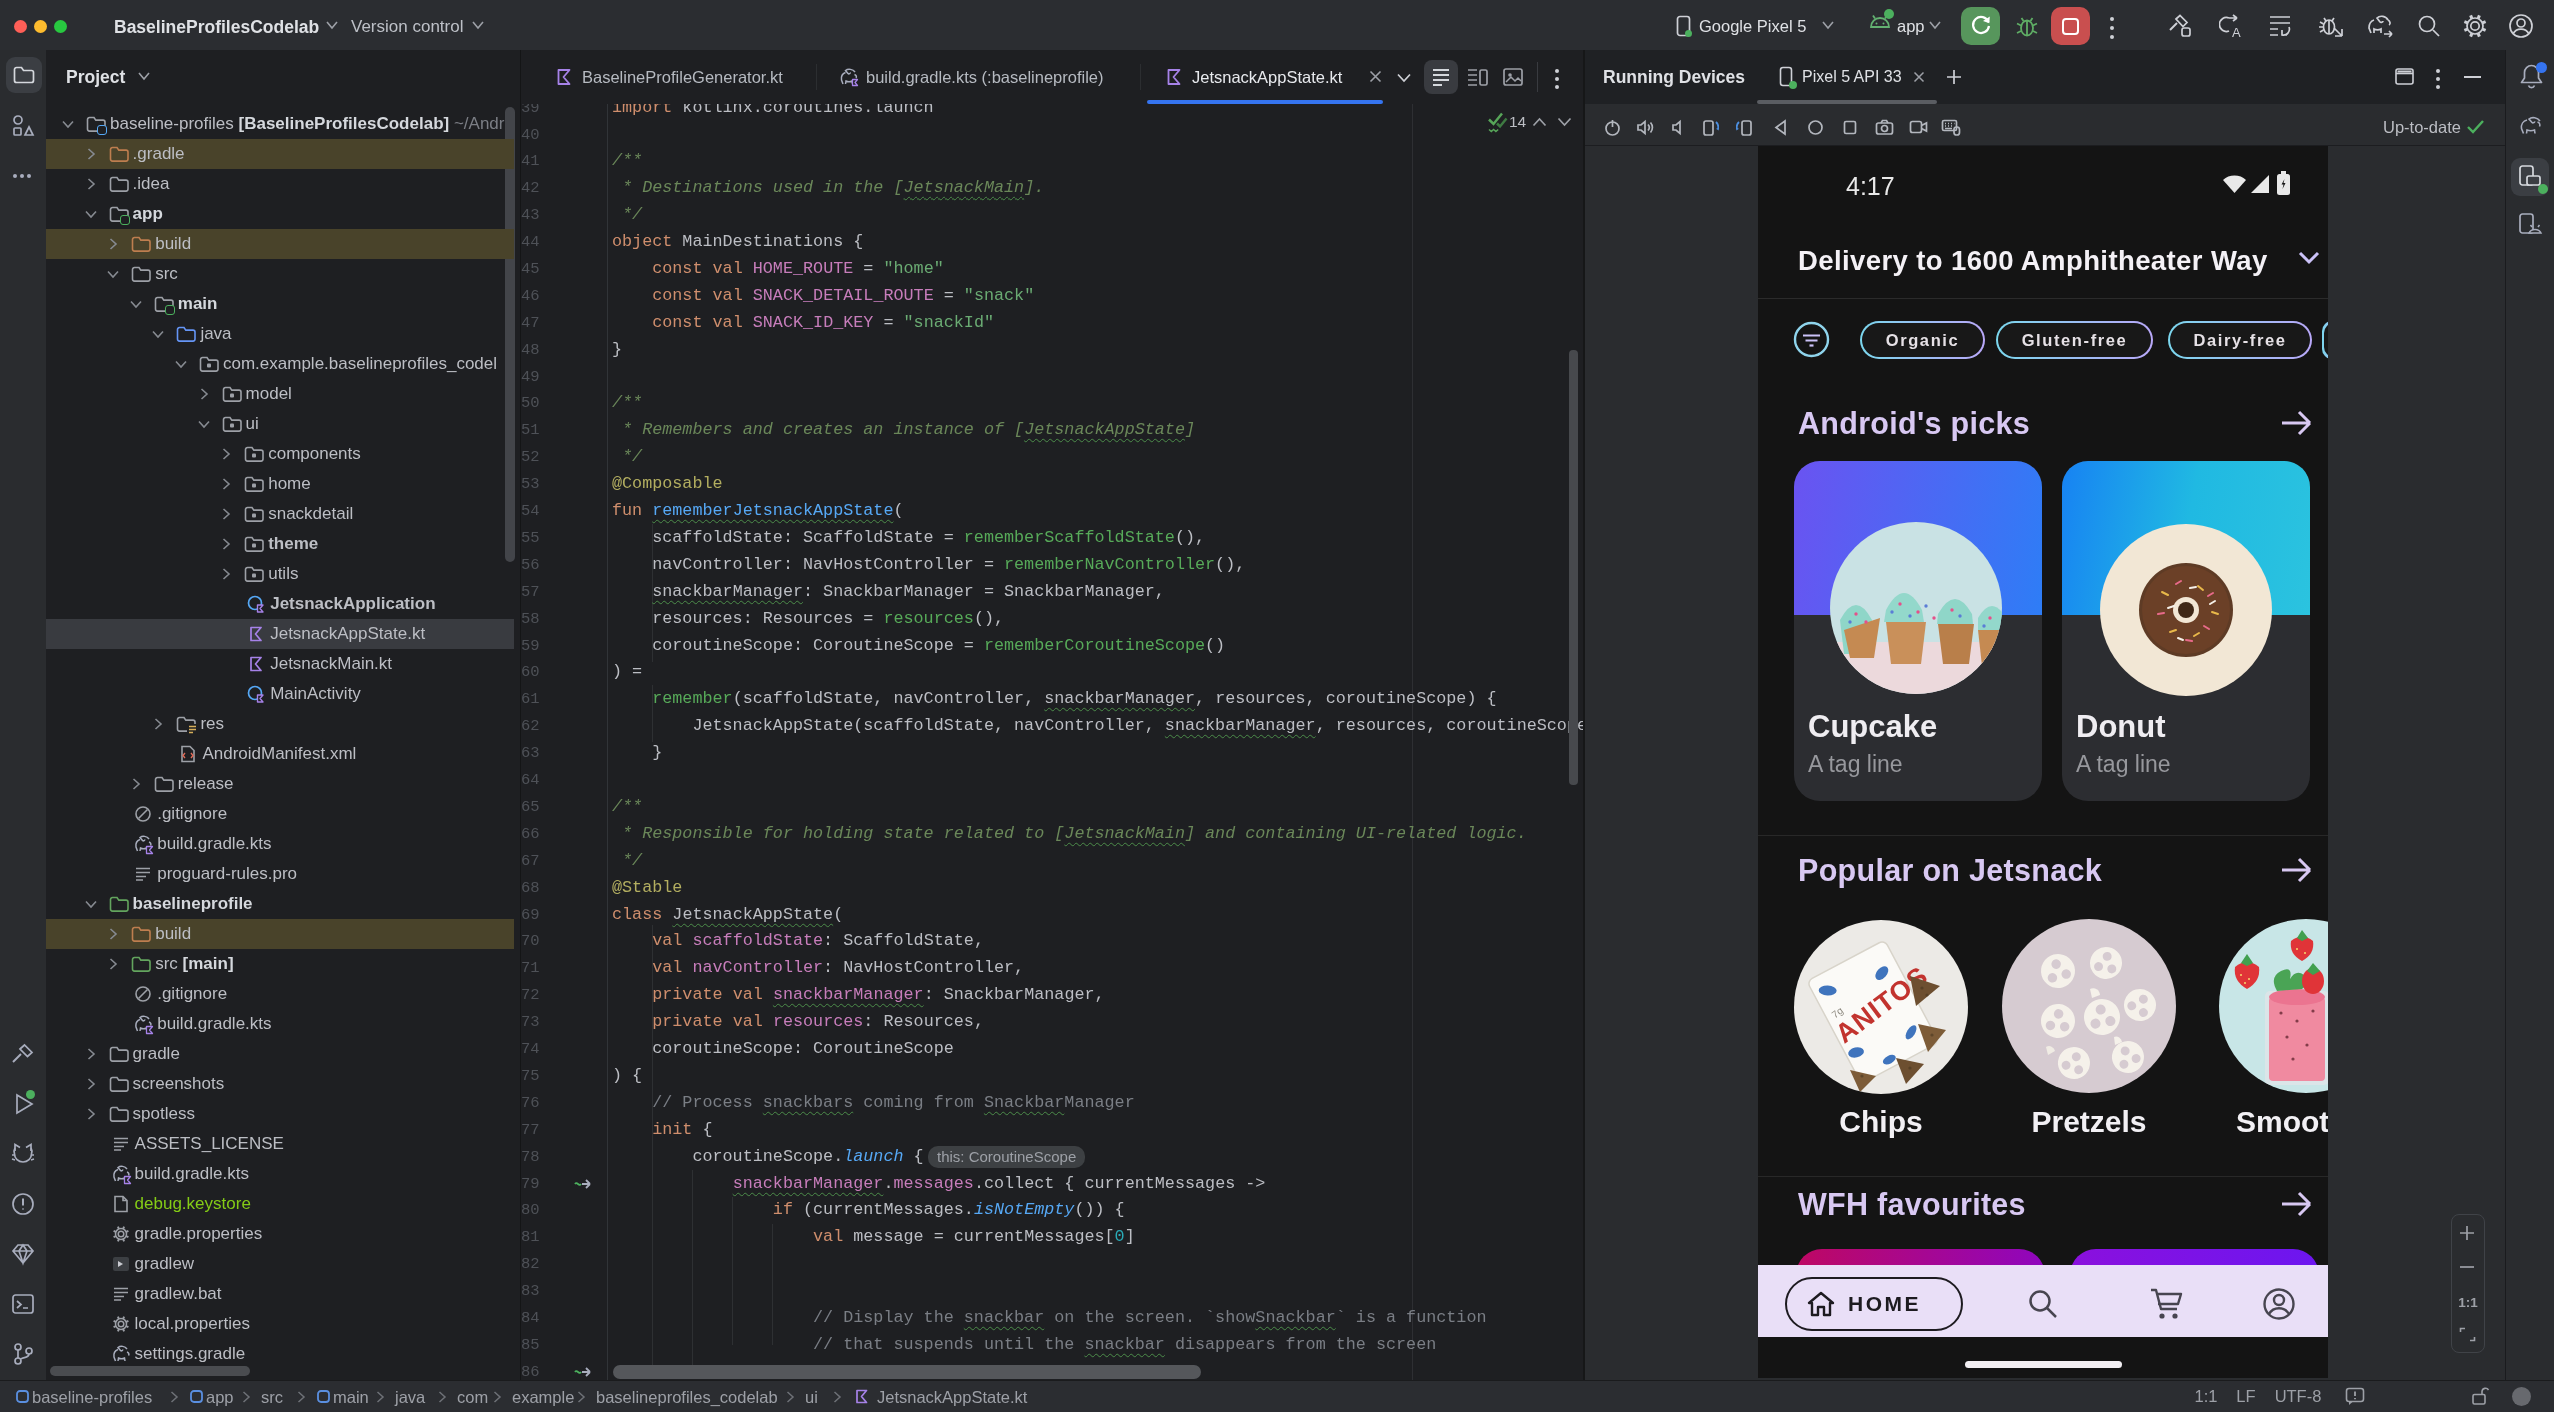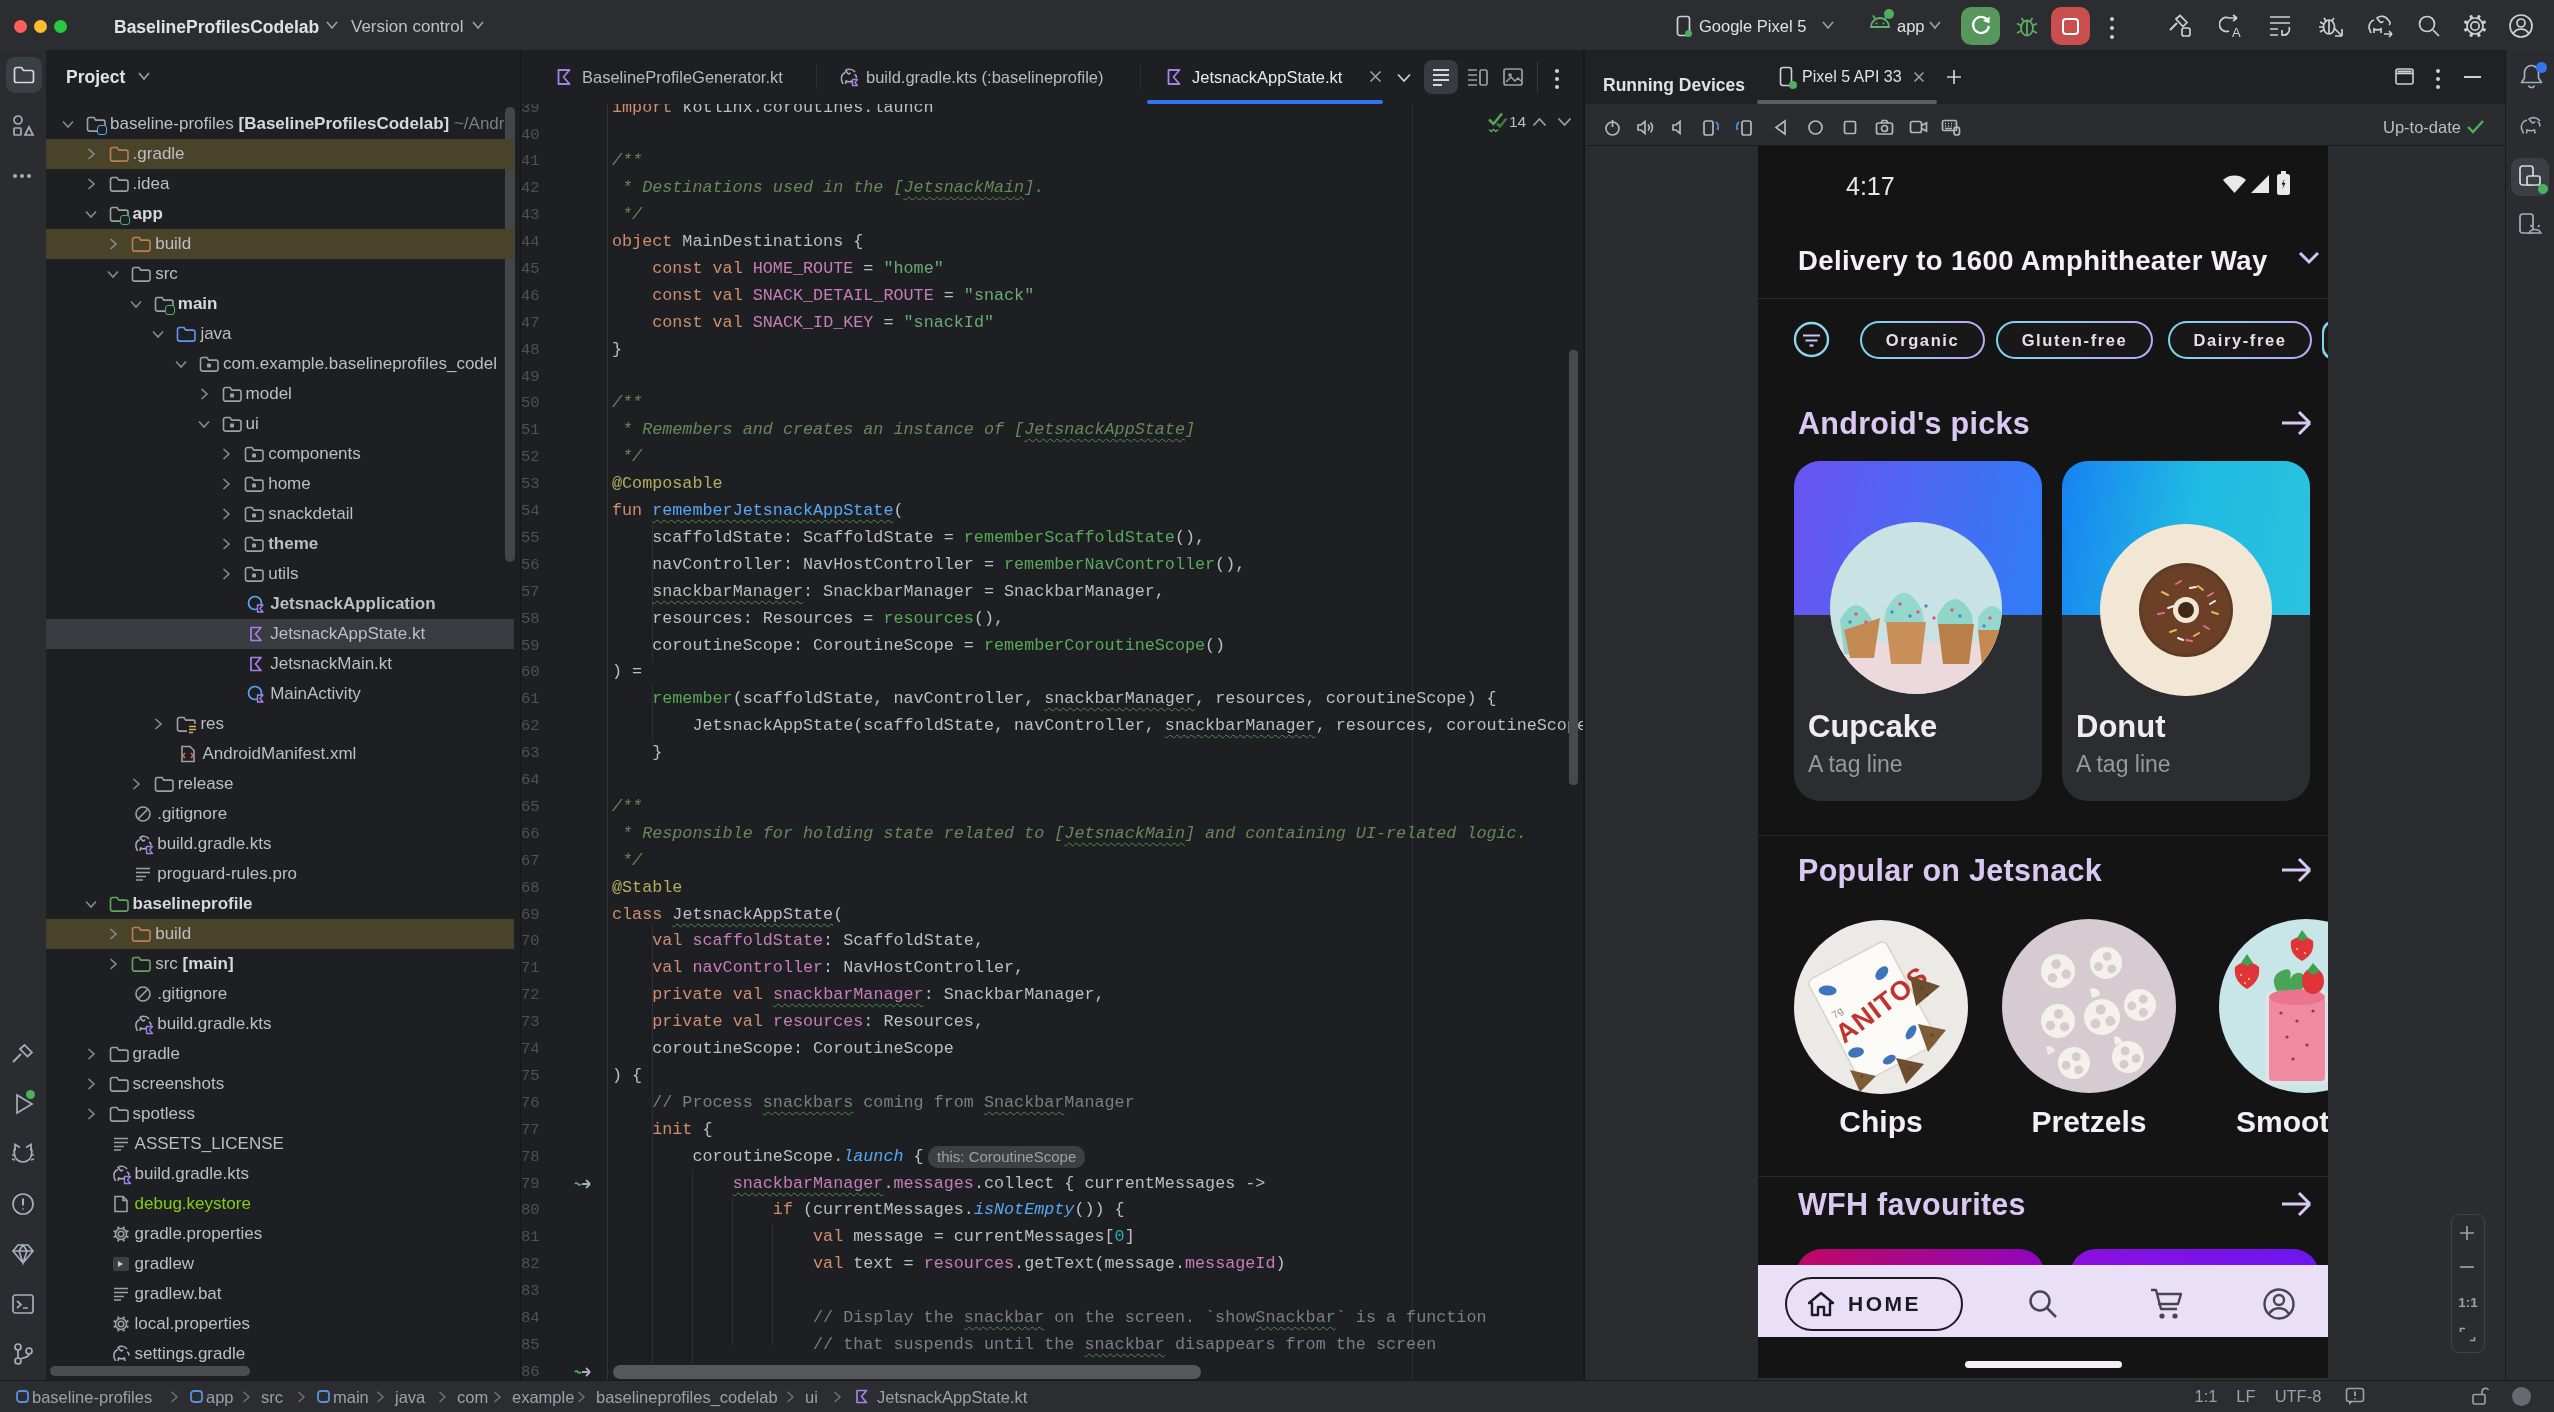--- a/index.html
+++ b/index.html
@@ -590,21 +590,20 @@
 <div class="cl" style="top:905.1px"><span class="d">    </span><span class="k">private</span><span class="d"> </span><span class="k">val</span><span class="d"> </span><span class="p">resources</span><span class="d">: Resources,</span></div>
 <div class="cl" style="top:932.0px"><span class="d">    coroutineScope: CoroutineScope</span></div>
 <div class="cl" style="top:959.0px"><span class="d">) {</span></div>
 <div class="cl" style="top:985.8px"><span class="lc">    // Process </span><span class="lc wv">snackbars</span><span class="lc"> coming from </span><span class="lc wv">Snackbar</span><span class="lc">Manager</span></div>
 <div class="cl" style="top:1012.7px"><span class="d">    </span><span class="k">init</span><span class="d"> {</span></div>
 <div class="cl" style="top:1039.6px"><span class="d">        coroutineScope.</span><span class="bl">launch</span><span class="d"> {</span></div>
 <div class="chip" style="left:407px;top:1042.1px">this: CoroutineScope</div>
 <div class="cl" style="top:1066.5px"><span class="d">            </span><span class="p wv">snackbarManager</span><span class="d">.</span><span class="p">messages</span><span class="d">.collect { currentMessages -&gt;</span></div>
 <div class="cl" style="top:1093.4px"><span class="d">                </span><span class="k">if</span><span class="d"> (currentMessages.</span><span class="bl">isNotEmpty</span><span class="d">()) {</span></div>
 <div class="cl" style="top:1120.3px"><span class="d">                    </span><span class="k">val</span><span class="d"> message = currentMessages[</span><span class="nm">0</span><span class="d">]</span></div>
-<div class="cl" style="top:1147.2px"><span class="d">                    </span><span class="k">val</span><span class="d"> text = </span><span class="p">resources</span><span class="d">.getText(message.</span><span class="p">messageId</span><span class="d">)</span></div>
 <div class="cl" style="top:1201.0px"><span class="lc">                    // Display the </span><span class="lc wv">snackbar</span><span class="lc"> on the screen. `show</span><span class="lc wv">Snackbar</span><span class="lc">` is a function</span></div>
 <div class="cl" style="top:1227.9px"><span class="lc">                    // that suspends until the </span><span class="lc wv">snackbar</span><span class="lc"> disappears from the screen</span></div>
 <svg class="ic" style="left:574px;top:0px" width="1" height="1" viewBox="0 0 1 1"></svg>
 <svg class="ic" style="left:53px;top:1072.0px" width="18" height="16" viewBox="0 0 18 16">
       <path d="M1 8 c2 -3 4 3 6 0" stroke="#4cb05e" stroke-width="1.8" fill="none"></path>
       <path d="M8 8 L16 8 M16 8 L12 4 M16 8 L12 12" stroke="#a8adbd" stroke-width="1.8" fill="none"></path>
     </svg>
 <svg class="ic" style="left:574px;top:0px" width="1" height="1" viewBox="0 0 1 1"></svg>
 <svg class="ic" style="left:53px;top:1260.3px" width="18" height="16" viewBox="0 0 18 16">
       <path d="M1 8 c2 -3 4 3 6 0" stroke="#4cb05e" stroke-width="1.8" fill="none"></path>
@@ -618,21 +617,21 @@
     <path d="M10 12.5 L13 15.5 L19.5 7.5" stroke="#3e7a42" stroke-width="2.5" fill="none"></path>
     <path d="M2 18.5 l2.3 2 2.3 -2 2.3 2 2.3 -2" stroke="#57a559" stroke-width="1.5" fill="none"></path>
   </svg>
 <div class="tx" style="left:1509px;top:113px;font-size:15.5px;color:#bcbec4;font-weight:normal;">14</div>
 <svg class="ic" style="left:1532px;top:117px" width="15" height="10" viewBox="0 0 15 10">
     <path d="M1.5 8.5 L7.5 2 L13.5 8.5" stroke="#9da0a7" stroke-width="1.7" fill="none"></path>
   </svg>
 <svg class="ic" style="left:1557px;top:117px" width="15" height="10" viewBox="0 0 15 10">
     <path d="M1.5 1.5 L7.5 8 L13.5 1.5" stroke="#9da0a7" stroke-width="1.7" fill="none"></path>
   </svg>
-<div class="tx" style="left:1603px;top:67px;font-size:17.5px;color:#dfe1e5;font-weight:bold;margin-top:8px;">Running Devices</div>
+<div class="tx" style="left:1603px;top:67px;font-size:17.5px;color:#dfe1e5;font-weight:bold;">Running Devices</div>
 <svg class="ic" style="left:1779px;top:66px" width="15" height="21" viewBox="0 0 15 21">
     <rect x="1.5" y="1.5" width="11" height="18" rx="2.5" stroke="#ced0d6" stroke-width="1.6" fill="none"></rect>
   </svg>
 <div class="ab" style="left:1789px;top:81px;width:8px;height:8px;border-radius:50%;background:#4cb05e"></div>
 <div class="tx" style="left:1802px;top:68px;font-size:16px;color:#dfe1e5;font-weight:normal;">Pixel 5 API 33</div>
 <svg class="ic" style="left:1912px;top:70px" width="14" height="14" viewBox="0 0 14 14">
     <path d="M2.5 2.5 L11.5 11.5 M11.5 2.5 L2.5 11.5" stroke="#9da0a7" stroke-width="1.5"></path>
   </svg>
 <div class="ab" style="left:1757px;top:100px;width:180px;height:4px;background:#5a5d62;border-radius:2px"></div>
 <svg class="ic" style="left:1946px;top:69px" width="16" height="16" viewBox="0 0 16 16">

